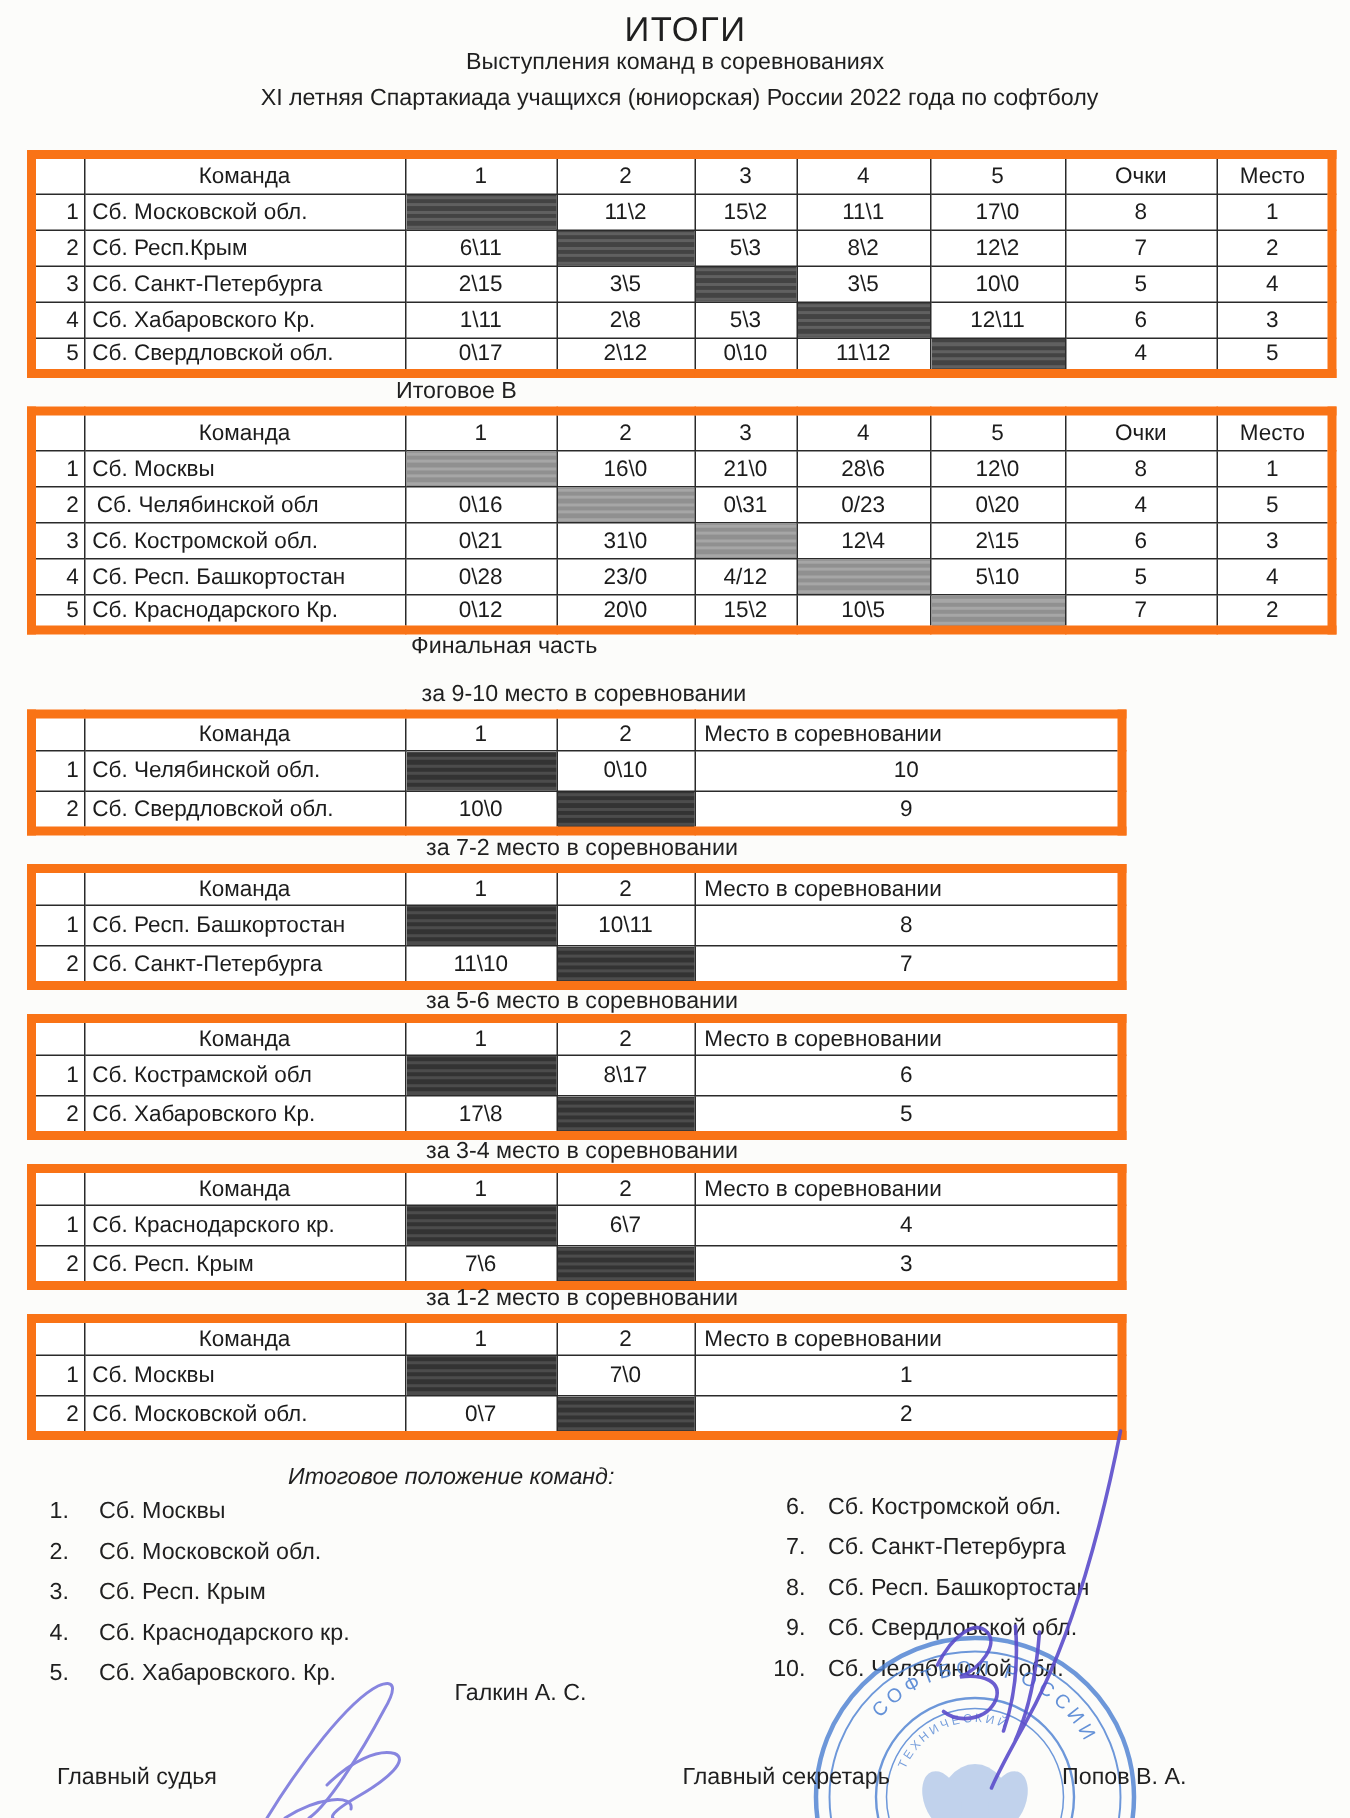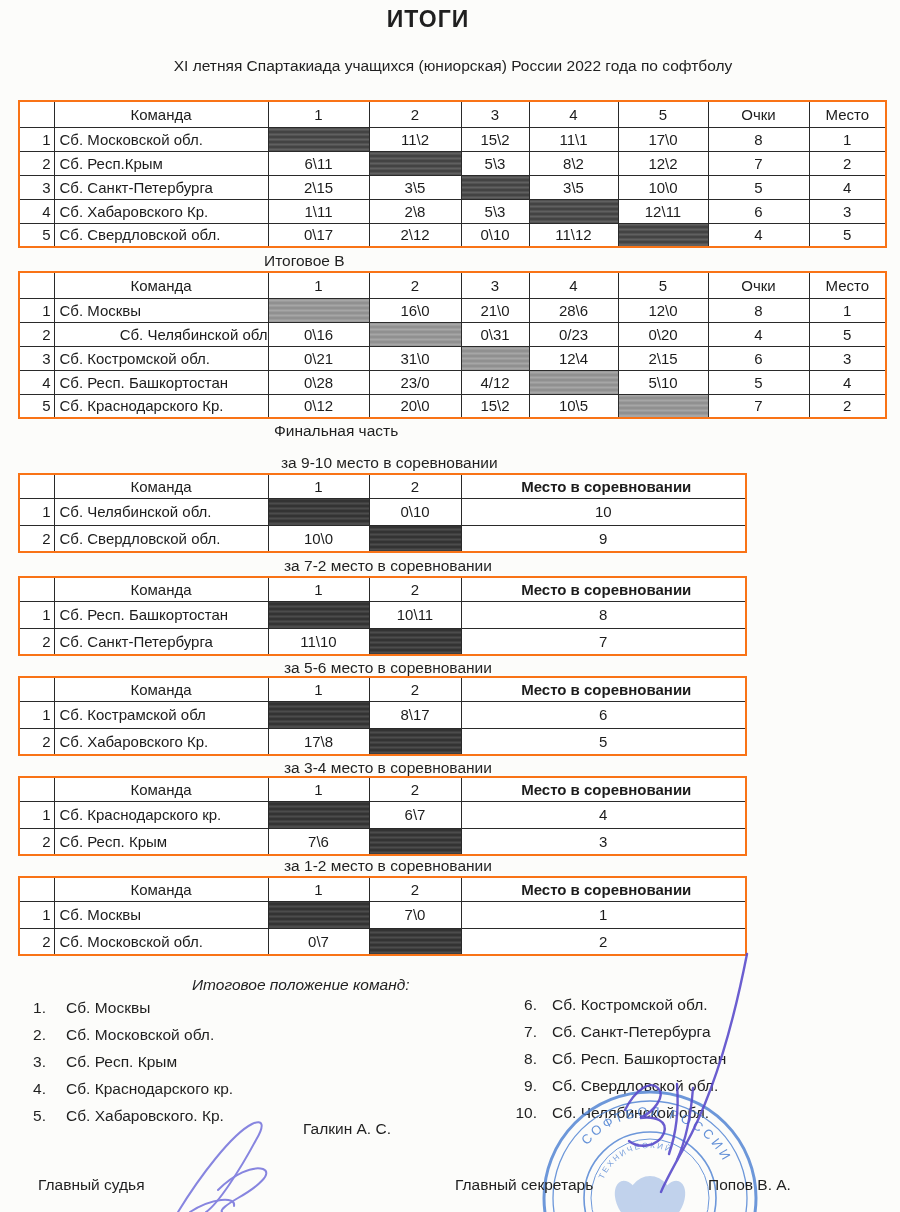--- a/index.html
+++ b/index.html
@@ -1,49 +1,50 @@
 <!DOCTYPE html>
 <html><head>
 <meta charset="utf-8">
 <style>
   html,body{margin:0;padding:0;}
   body{width:900px;height:1212px;overflow:hidden;background:#fcfcfa;
        font-family:"Liberation Sans", sans-serif;color:#1f1f1f;position:relative;}
   .page{position:absolute;inset:0;}
   .abs{position:absolute;}
-  .ttl{font-size:23px;font-weight:700;letter-spacing:1px;width:856px;text-align:center;}
+  .ttl{font-size:23px;font-weight:400;letter-spacing:1px;width:856px;text-align:center;padding-left:29px;}
   .sub{font-size:15.5px;width:900px;text-align:center;}
   .lbl{font-size:15.5px;white-space:nowrap;}
   table{border-collapse:collapse;table-layout:fixed;position:absolute;background:#fff;}
-  .gt,.ft{border:2px solid #f97316;}
+  .gt,.ft{border:6px solid #f97316;}
   .gt th,.gt td,.ft th,.ft td{border:1.6px solid #2a2a2a;font-size:15px;font-weight:400;
        padding:0;overflow:hidden;white-space:nowrap;text-align:center;color:#1c1c1c;}
   .gt tr{height:24px;} .gt tr.hr{height:26px;}
   .ft tr{height:27px;} .ft tr.hr{height:24px;}
   td.team{text-align:left;padding-left:5px;}
-  td.team.ind{padding-left:36px;text-align:right;}
+  td.team.ind{padding-left:8px;}
   td.num{text-align:right;padding-right:3px;}
-  th.placeh{text-align:center;padding-left:6px;font-weight:bold;}
+  th.placeh{text-align:left;padding-left:6px;}
   .shA{background:#4e4e4e;background-image:repeating-linear-gradient(0deg,rgba(255,255,255,.10) 0 2px,rgba(0,0,0,.14) 2px 5px);}
   .shB{background:#9c9c9c;background-image:repeating-linear-gradient(0deg,rgba(255,255,255,.10) 0 2px,rgba(0,0,0,.08) 2px 5px);}
   .shF{background:#3d3d3d;background-image:repeating-linear-gradient(0deg,rgba(255,255,255,.08) 0 2px,rgba(0,0,0,.16) 2px 5px);}
   .stand{display:flex;flex-direction:column;gap:8px;font-size:15.5px;line-height:19px;}
   .stand .it{display:flex;}
   .stand .n{display:inline-block;text-align:right;}
   .stand.l .n{width:28px;margin-right:20px;}
   .stand.r .n{width:32px;margin-right:15px;}
   .foot{font-size:15.5px;white-space:nowrap;}
   svg{position:absolute;overflow:visible;}
 </style>
 </head>
 <body>
 
 <div class="page">
 
   <div class="abs ttl" style="top:6px;left:0;">ИТОГИ</div>
+  <div class="abs sub" style="top:33px;left:0;">Выступления команд в соревнованиях</div>
   <div class="abs sub" style="top:57px;left:3px;">XI летняя Спартакиада учащихся (юниорская) России 2022 года по софтболу</div>
 
   <div class="abs lbl" style="left:264px;top:81px;margin-top:32px;">Подгруппа А</div>
   <table class="gt" style="left:18px;top:100px;width:867px;">
     <colgroup>
         <col style="width:35px">
         <col style="width:214px">
         <col style="width:101px">
         <col style="width:92px">
         <col style="width:68px">

